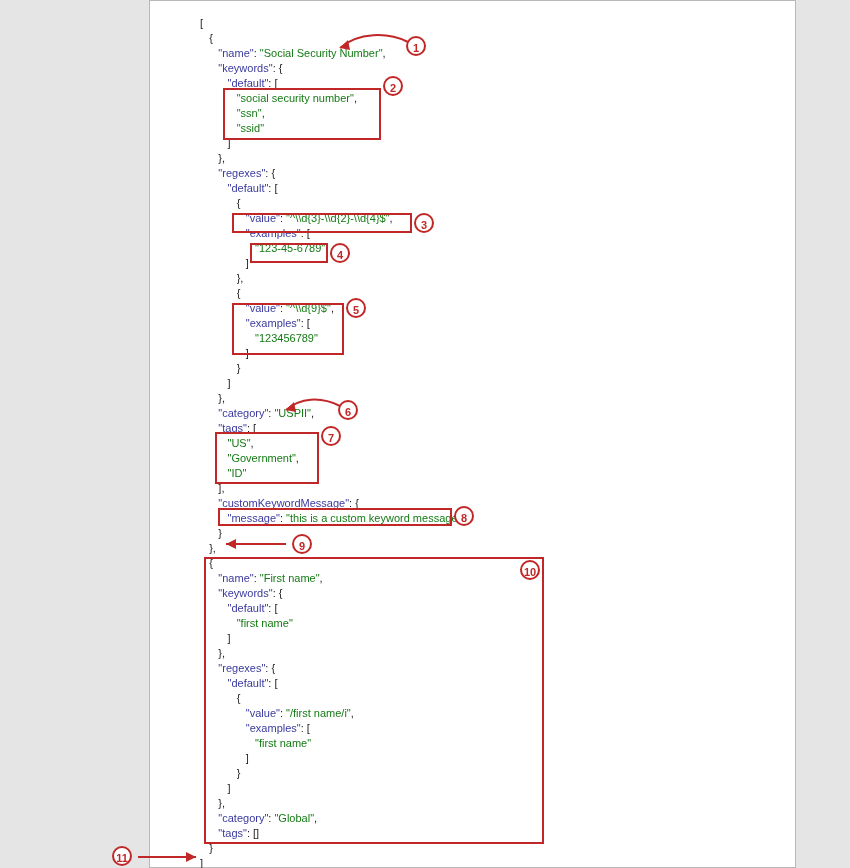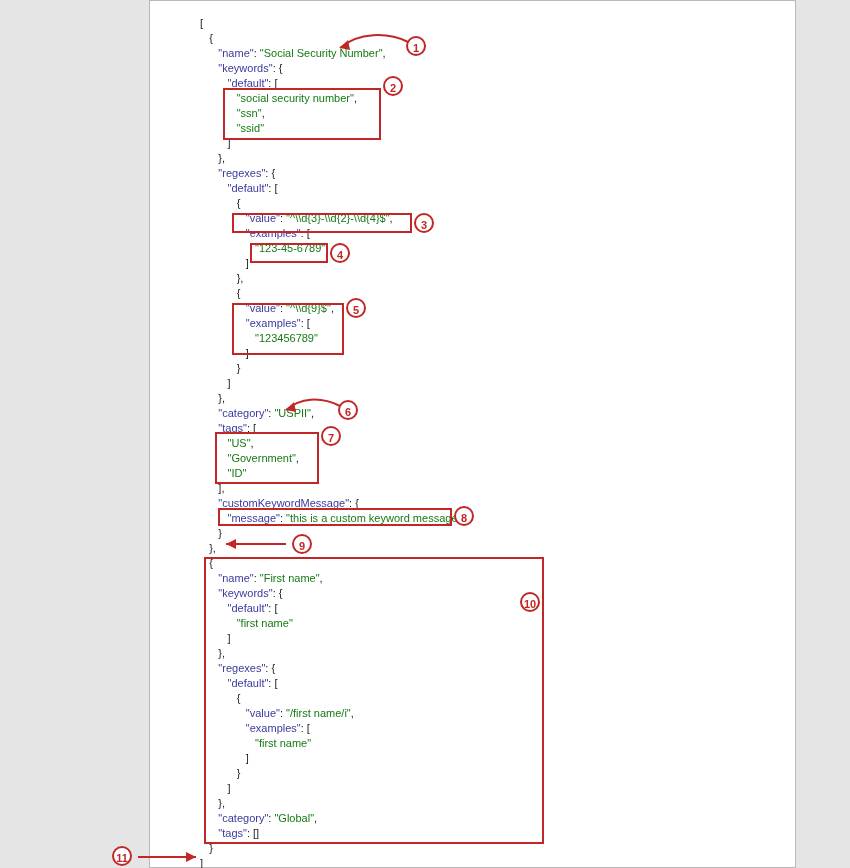--- a/index.html
+++ b/index.html
@@ -112,20 +112,20 @@
   <div class="box" style="left:218px; top:508px; width:234px; height:18px;"></div>
   <div class="circle" style="left:454px; top:506px;">8</div>
 
   <svg class="arrow ann" style="left:216px; top:536px;" width="80" height="16">
     <line x1="70" y1="8" x2="10" y2="8"></line>
     <polygon class="head" points="10,8 20,3 20,13"></polygon>
   </svg>
   <div class="circle" style="left:292px; top:534px;">9</div>
 
   <div class="box" style="left:204px; top:557px; width:340px; height:287px;"></div>
-  <div class="circle" style="left:520px; top:592px;">10</div>
+  <div class="circle" style="left:520px; top:560px;">10</div>
 
   <svg class="arrow ann" style="left:134px; top:850px;" width="70" height="14">
     <line x1="4" y1="7" x2="62" y2="7"></line>
     <polygon class="head" points="62,7 52,2 52,12"></polygon>
   </svg>
   <div class="circle" style="left:112px; top:846px;">11</div>
 </div>
 
 </body></html>

